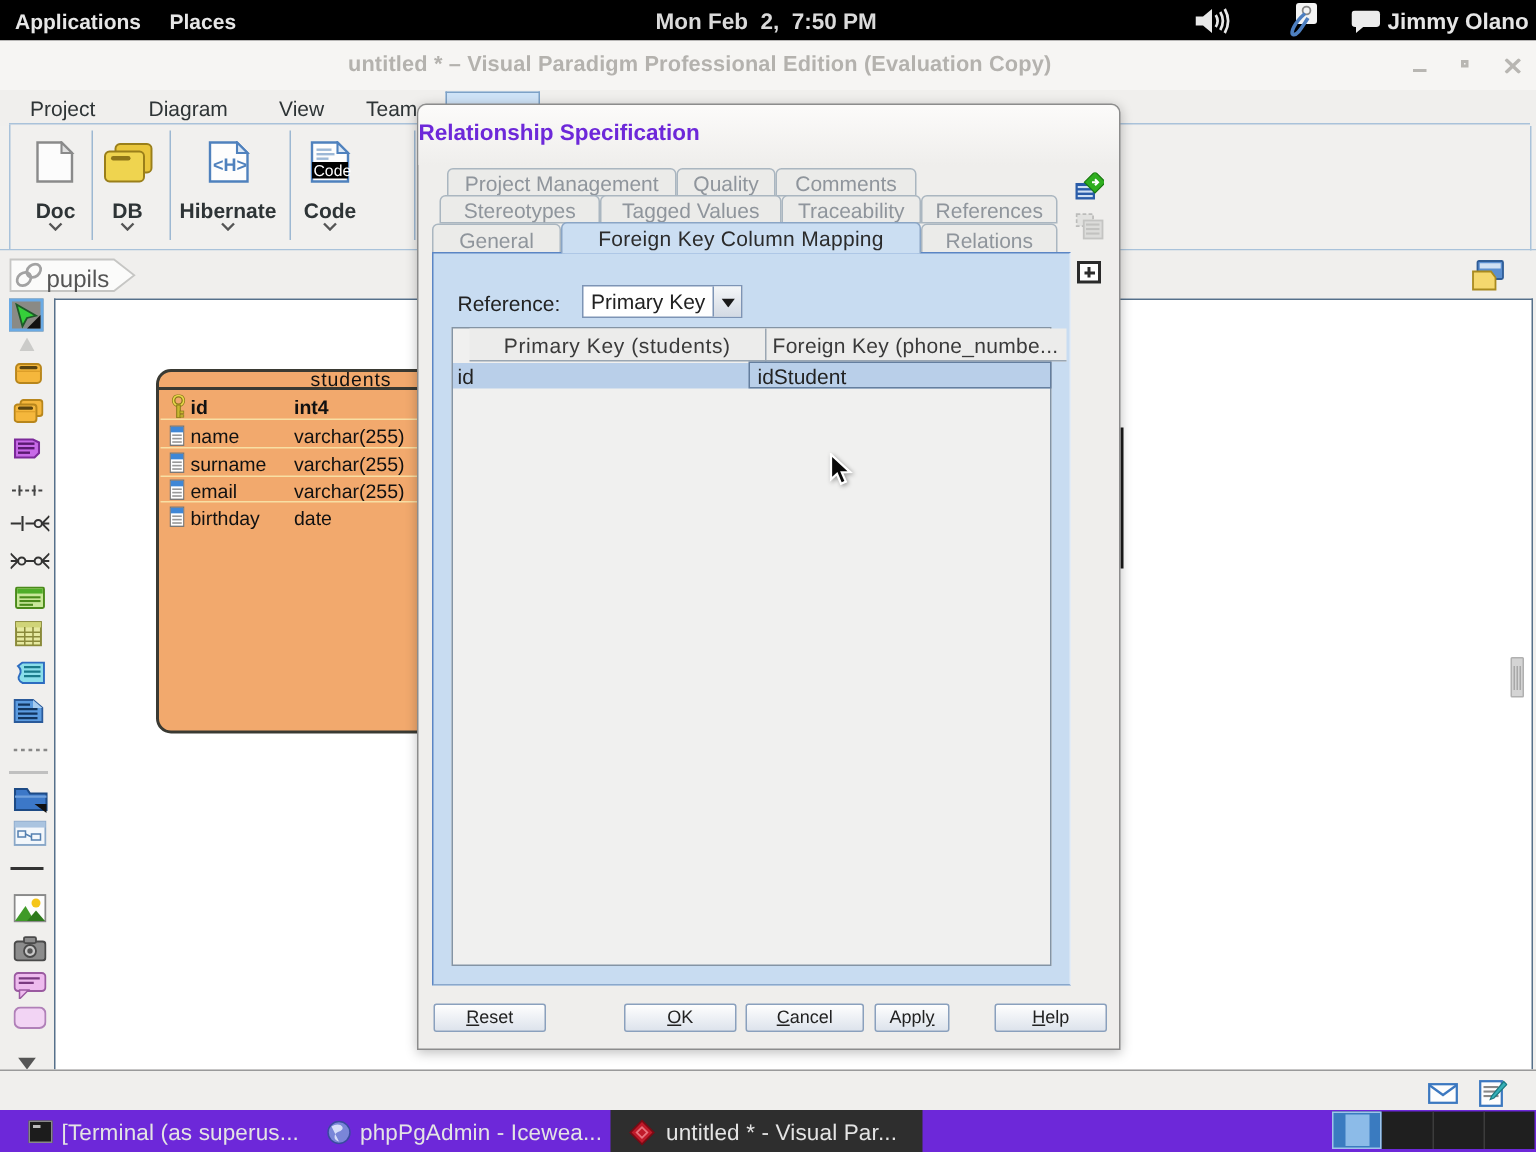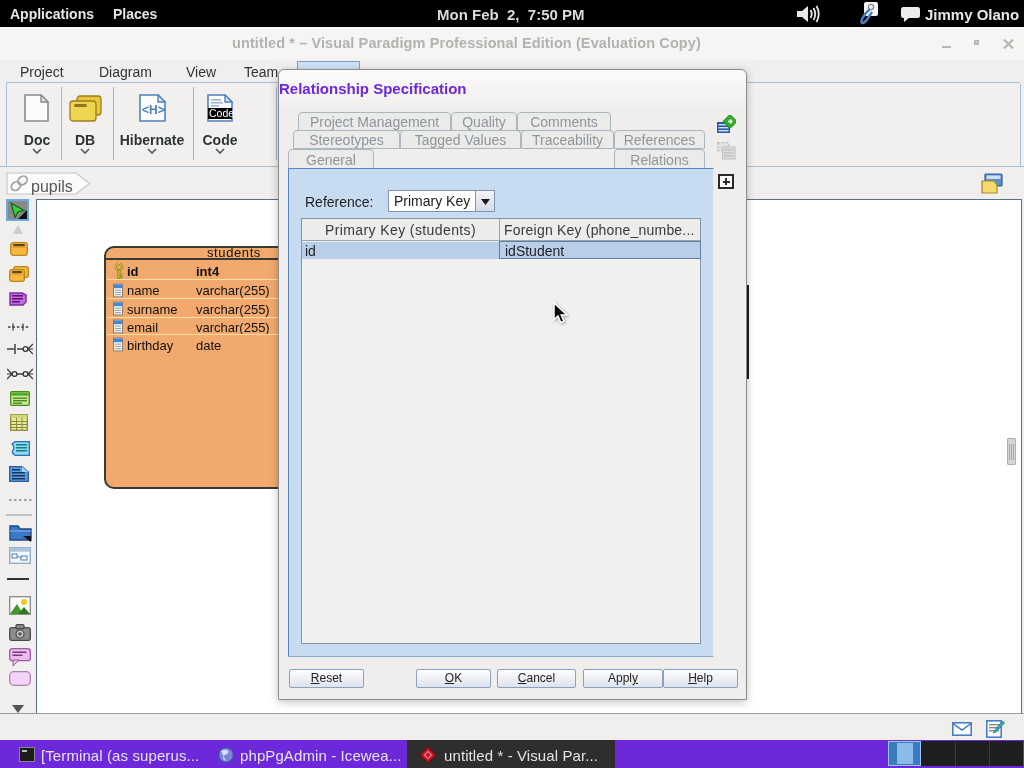--- a/index.html
+++ b/index.html
@@ -43,21 +43,21 @@
 #dlg .title { position:absolute; left:0; right:0; top:10px; font-size:15px; font-weight:bold; color:#6d28d9; }
 .tab { position:absolute; font-size:14px; color:#8f959c; background:#ebebe9; border:1px solid #aab6c0; border-radius:4px 4px 0 0; text-align:center; }
 .tab.active { background:#cbdef2; border-color:#8aa5c5; border-bottom:none; color:#2b2b2b; z-index:5; }
 #pane { position:absolute; left:9px; top:98px; width:426px; height:489px; background:#c8dcf1; border:1px solid #5b85c4; border-right-color:#e4ecf6; border-bottom-color:#8aa8cc; z-index:4; }
 
 #reflbl { left:26px; top:124px; font-size:14px; color:#222; }
 #combo { left:109px; top:120px; width:107px; height:22px; background:#fff; border:1px solid #7d94b5; font-size:14px; color:#222; }
 #combo .btn { position:absolute; right:0; top:0; width:19px; height:20px; background:linear-gradient(#f4f6f8,#d3dae4); border-left:1px solid #7d94b5; }
 
 #mtable { left:22px; top:148px; width:400px; height:426px; background:#f0f0ef; border:1px solid #8494a4; font-size:14px; }
-#mhead { position:absolute; left:0; top:0; width:100%; height:22px; background:#ececeb; border-bottom:1px solid #9aa6b2; color:#3a3a3a;padding-left:28px; }
+#mhead { position:absolute; left:11px; top:0; width:100%; height:22px; background:#ececeb; border-bottom:1px solid #9aa6b2; color:#3a3a3a;padding-left:28px; }
 #mrow { position:absolute; left:0; top:23px; width:100%; height:17px; background:#b9cfe9; color:#222; }
 
 .dbtn { position:absolute; top:599px; height:19px; background:linear-gradient(#fefefe,#dde3ec); border:1px solid #8aa0bd; border-radius:2px; font-size:12px; color:#222; text-align:center; line-height:17px; }
 </style>
 </head>
 <body>
 
 <div id="panel" class="abs">
   <span class="mi" style="left:10px;">Applications</span>
   <span class="mi" style="left:113px;">Places</span>
@@ -386,20 +386,21 @@
   <div class="title">Relationship Specification</div>
 
   <div class="tab" style="left:19px;top:42px;width:153px;height:19px;line-height:19px;">Project Management</div>
   <div class="tab" style="left:172px;top:42px;width:66px;height:19px;line-height:19px;">Quality</div>
   <div class="tab" style="left:238px;top:42px;width:94px;height:19px;line-height:19px;">Comments</div>
   <div class="tab" style="left:14px;top:60px;width:107px;height:19px;line-height:19px;">Stereotypes</div>
   <div class="tab" style="left:121px;top:60px;width:121px;height:19px;line-height:19px;">Tagged Values</div>
   <div class="tab" style="left:242px;top:60px;width:93px;height:19px;line-height:19px;">Traceability</div>
   <div class="tab" style="left:335px;top:60px;width:91px;height:19px;line-height:19px;">References</div>
   <div class="tab" style="left:9px;top:79px;width:86px;height:20px;line-height:20px;">General</div>
+  <div class="tab active" style="left:95px;top:78px;width:240px;height:21px;line-height:21px;letter-spacing:0.2px;">Foreign Key Column Mapping</div>
   <div class="tab" style="left:335px;top:79px;width:91px;height:20px;line-height:20px;">Relations</div>
   <div id="pane"></div>
   <div id="reflbl" class="abs" style="z-index:6;">Reference:</div>
   <div id="combo" class="abs" style="z-index:6;">
       <span style="position:absolute;left:5px;top:2px;">Primary Key</span>
     <div class="btn">
         <svg style="position:absolute;left:5px;top:8px;" width="9" height="6" viewBox="0 0 9 6">
           <polygon points="0,0 9,0 4.5,6" fill="#1a1a1a"></polygon>
         </svg>
       </div>
@@ -412,21 +413,21 @@
     </div>
     <div id="mrow">
       <span style="position:absolute;left:3px;top:1px;">id</span>
       <span style="position:absolute;left:203px;top:1px;">idStudent</span>
       <div style="position:absolute;left:197px;top:-1px;width:202px;height:18px;border:1px solid #647e9e;"></div>
     </div>
   </div>
   <div class="dbtn" style="left:10px;width:75px;"><u>R</u>eset</div>
   <div class="dbtn" style="left:137px;width:75px;"><u>O</u>K</div>
   <div class="dbtn" style="left:218px;width:79px;"><u>C</u>ancel</div>
-  <div class="dbtn" style="left:304px;width:80px;">Appl<u>y</u></div>
+  <div class="dbtn" style="left:304px;width:50px;">Appl<u>y</u></div>
   <div class="dbtn" style="left:384px;width:75px;"><u>H</u>elp</div>
 
   <svg class="abs" style="left:437px;top:45px;" width="20" height="19" viewBox="0 0 20 19">
     <rect x="1" y="7" width="13" height="11" fill="#2a5ca8"></rect>
     <rect x="2.5" y="9" width="10" height="1.4" fill="#cfe0f4"></rect>
     <rect x="2.5" y="12" width="10" height="1.4" fill="#cfe0f4"></rect>
     <rect x="2.5" y="15" width="10" height="1.4" fill="#cfe0f4"></rect>
     <rect x="9" y="1.5" width="10" height="10" transform="rotate(45 14 6.5)" fill="#2fae1f" stroke="#1a7a10" stroke-width="0.8"></rect>
     <path d="M12,6.5 L16,6.5 M14,4.5 L16,6.5 L14,8.5" stroke="#fff" stroke-width="1.4" fill="none"></path>
   </svg>

